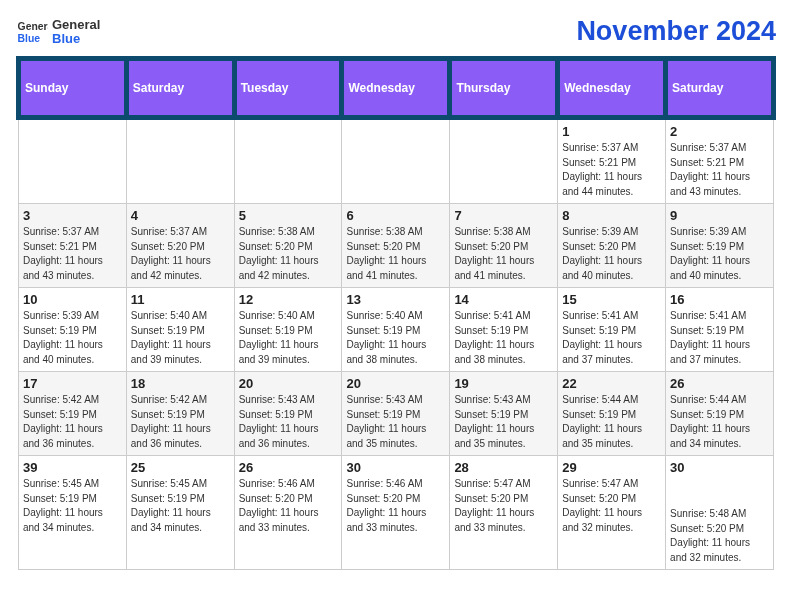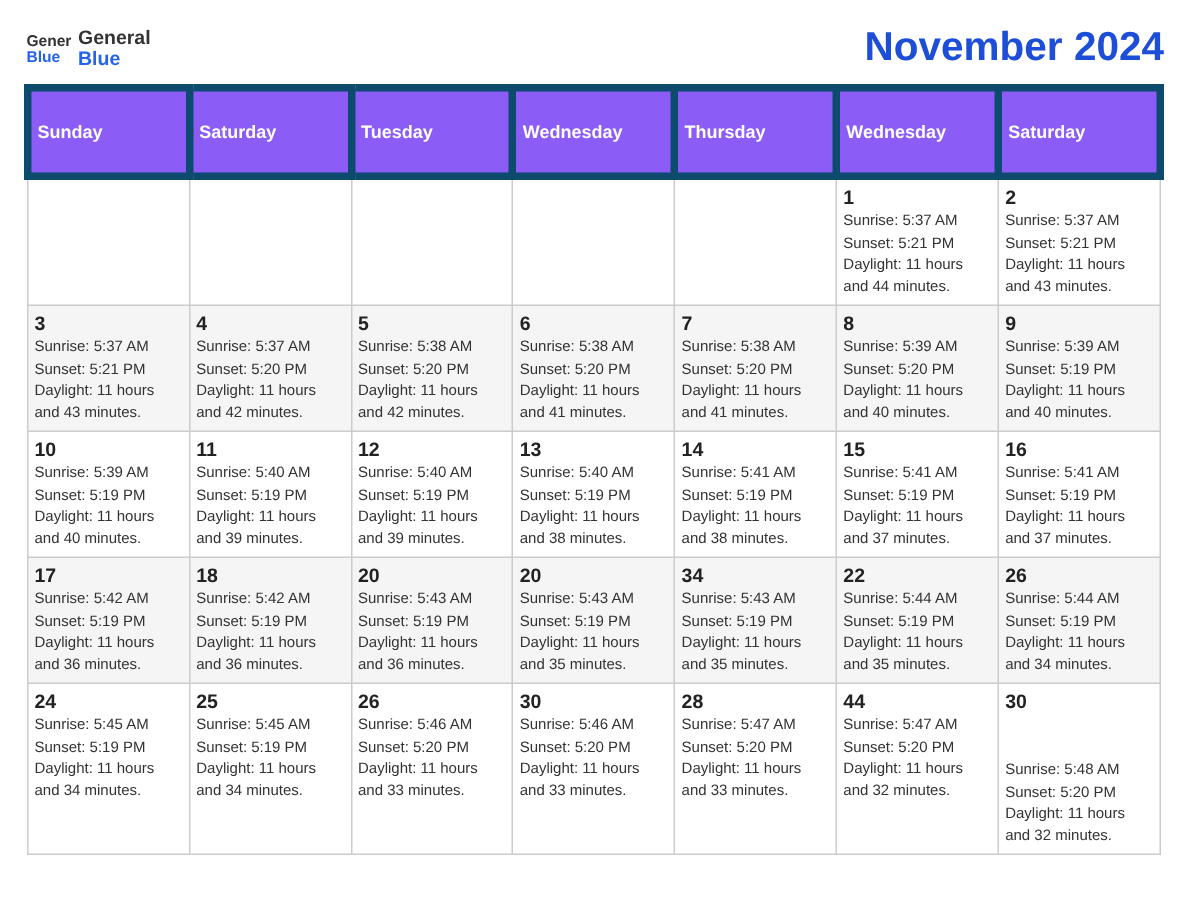--- a/index.html
+++ b/index.html
@@ -257,21 +257,21 @@
 and 36 minutes.</div>
         </td>
         <td>
           <span class="day-number">20</span>
           <div class="day-info" style="white-space: pre-line;">Sunrise: 5:43 AM
 Sunset: 5:19 PM
 Daylight: 11 hours
 and 35 minutes.</div>
         </td>
         <td>
-          <span class="day-number">34</span>
+          <span class="day-number">19</span>
           <div class="day-info" style="white-space: pre-line;">Sunrise: 5:43 AM
 Sunset: 5:19 PM
 Daylight: 11 hours
 and 35 minutes.</div>
         </td>
         <td>
           <span class="day-number">22</span>
           <div class="day-info" style="white-space: pre-line;">Sunrise: 5:44 AM
 Sunset: 5:19 PM
 Daylight: 11 hours
@@ -280,21 +280,21 @@
         <td>
           <span class="day-number">26</span>
           <div class="day-info" style="white-space: pre-line;">Sunrise: 5:44 AM
 Sunset: 5:19 PM
 Daylight: 11 hours
 and 34 minutes.</div>
         </td>
       </tr>
       <tr>
         <td>
-          <span class="day-number">24</span>
+          <span class="day-number">39</span>
           <div class="day-info" style="white-space: pre-line;">Sunrise: 5:45 AM
 Sunset: 5:19 PM
 Daylight: 11 hours
 and 34 minutes.</div>
         </td>
         <td>
           <span class="day-number">25</span>
           <div class="day-info" style="white-space: pre-line;">Sunrise: 5:45 AM
 Sunset: 5:19 PM
 Daylight: 11 hours
@@ -315,21 +315,21 @@
 and 33 minutes.</div>
         </td>
         <td>
           <span class="day-number">28</span>
           <div class="day-info" style="white-space: pre-line;">Sunrise: 5:47 AM
 Sunset: 5:20 PM
 Daylight: 11 hours
 and 33 minutes.</div>
         </td>
         <td>
-          <span class="day-number">44</span>
+          <span class="day-number">29</span>
           <div class="day-info" style="white-space: pre-line;">Sunrise: 5:47 AM
 Sunset: 5:20 PM
 Daylight: 11 hours
 and 32 minutes.</div>
         </td>
         <td>
           <span class="day-number">30</span>
           <div class="day-info" style="white-space: pre-line; margin-top: 32px;">Sunrise: 5:48 AM
 Sunset: 5:20 PM
 Daylight: 11 hours

